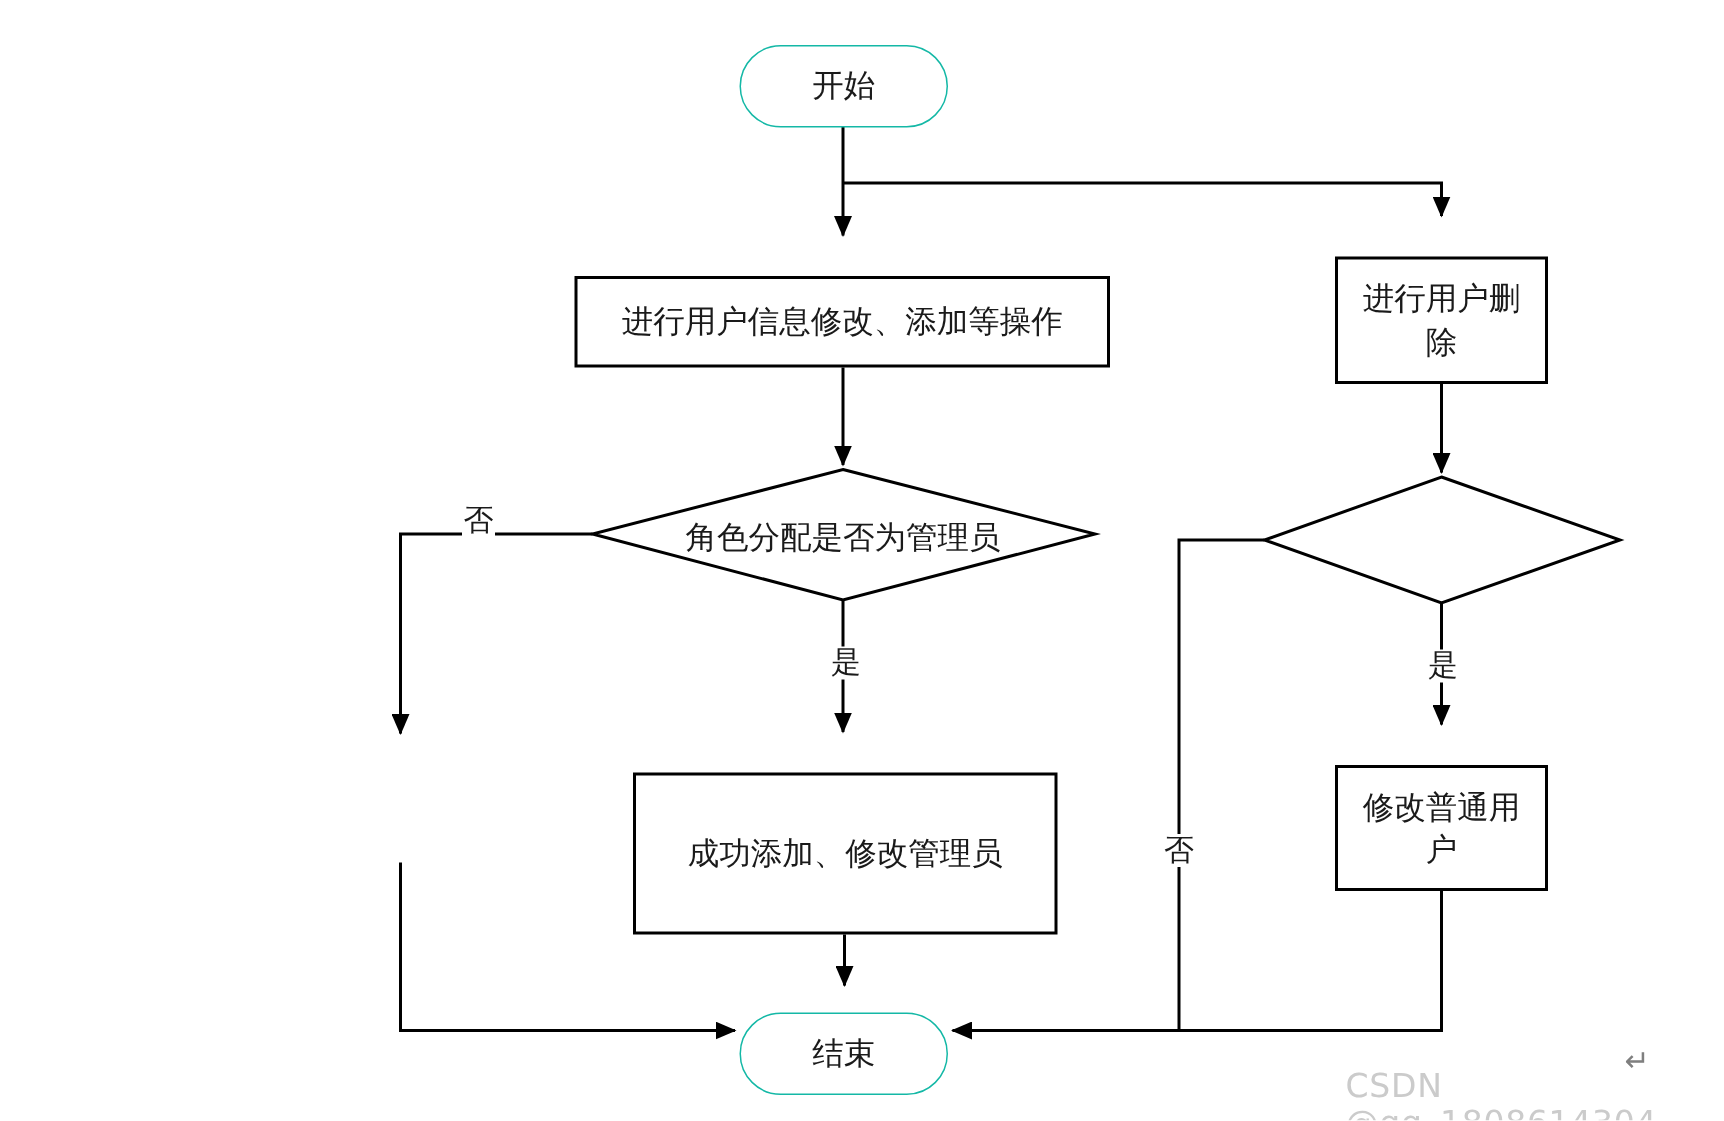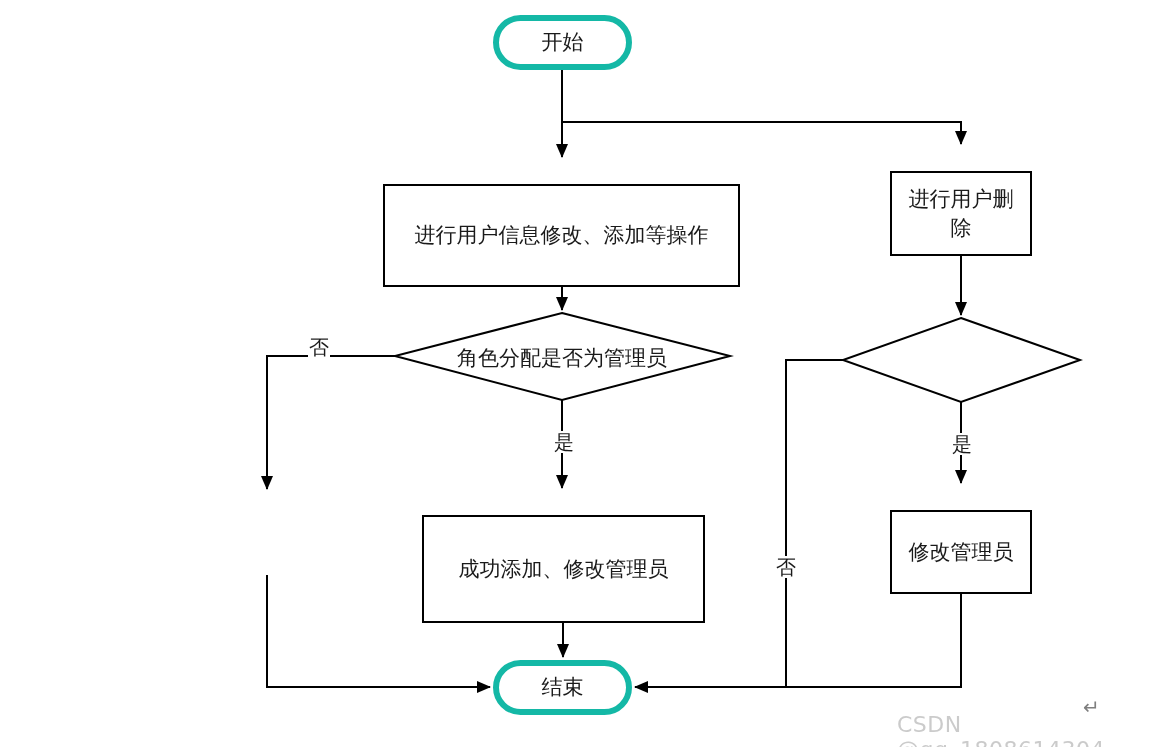--- a/index.html
+++ b/index.html
@@ -16,22 +16,23 @@
     position:absolute;
     box-sizing:border-box;
     display:flex;align-items:center;justify-content:center;
     text-align:center;
     background:#ffffff;
     font-size:21px;
     line-height:1.35;
     word-break:break-all;
   }
   .terminator{
-    border:6px solid #14b8a6;
+    border:1px solid #14b8a6;
     border-radius:28px;
+    margin-top:15px;
   }
   .process{
     border:2.5px solid #000000;
     margin-top:24px;
   }
   .diamond-label{
     position:absolute;
     text-align:center;
     font-size:21px;
   }
@@ -77,31 +78,31 @@
     <path d="M843,360 L786,360 L786,687 L635,687" stroke="#000" stroke-width="2" fill="none" marker-end="url(#arrow)"></path>
     <path d="M267,575 L267,687 L490,687" stroke="#000" stroke-width="2" fill="none" marker-end="url(#arrow)"></path>
     <path d="M563,575 L563,657" stroke="#000" stroke-width="2" fill="none" marker-end="url(#arrow)"></path>
 
     <polygon points="562,313 730,356 562,400 395,356" fill="#ffffff" stroke="#000000" stroke-width="2"></polygon>
     <polygon points="961,318 1080,360 961,402 843,360" fill="#ffffff" stroke="#000000" stroke-width="2"></polygon>
   </svg>
 
   <div class="node terminator" style="left:493px;top:15px;width:139px;height:55px;">开始</div>
 
-  <div class="node process" style="left:383px;top:160px;width:357px;height:103px;">进行用户信息修改、添加等操作</div>
+  <div class="node process" style="left:383px;top:160px;width:357px;height:61px;">进行用户信息修改、添加等操作</div>
 
   <div class="node process" style="left:890px;top:147px;width:142px;height:85px;padding:0 10px;">进行用户删除</div>
 
   <div class="diamond-label" style="left:412px;top:344px;width:300px;">角色分配是否为管理员</div>
 
 
 
   <div class="node process" style="left:422px;top:491px;width:283px;height:108px;">成功添加、修改管理员</div>
 
-  <div class="node process" style="left:890px;top:486px;width:142px;height:84px;padding:0 10px;">修改管理员</div>
+  <div class="node process" style="left:890px;top:486px;width:142px;height:84px;padding:0 10px;">修改普通用户</div>
 
   <div class="node terminator" style="left:493px;top:660px;width:139px;height:55px;font-family:Liberation Serif, serif;">结束</div>
 
   <div class="edge-label" style="left:308px;top:336px;">否</div>
   <div class="edge-label" style="left:553px;top:431px;">是</div>
   <div class="edge-label" style="left:951px;top:433px;">是</div>
   <div class="edge-label" style="left:775px;top:556px;">否</div>
 
   <div class="watermark-return" style="left:1083px;top:695px;color:#7f7f7f;">↵</div>
   <div class="watermark" style="left:897px;top:712px;color:#cbcbcb;">CSDN @qq_1808614304</div>

